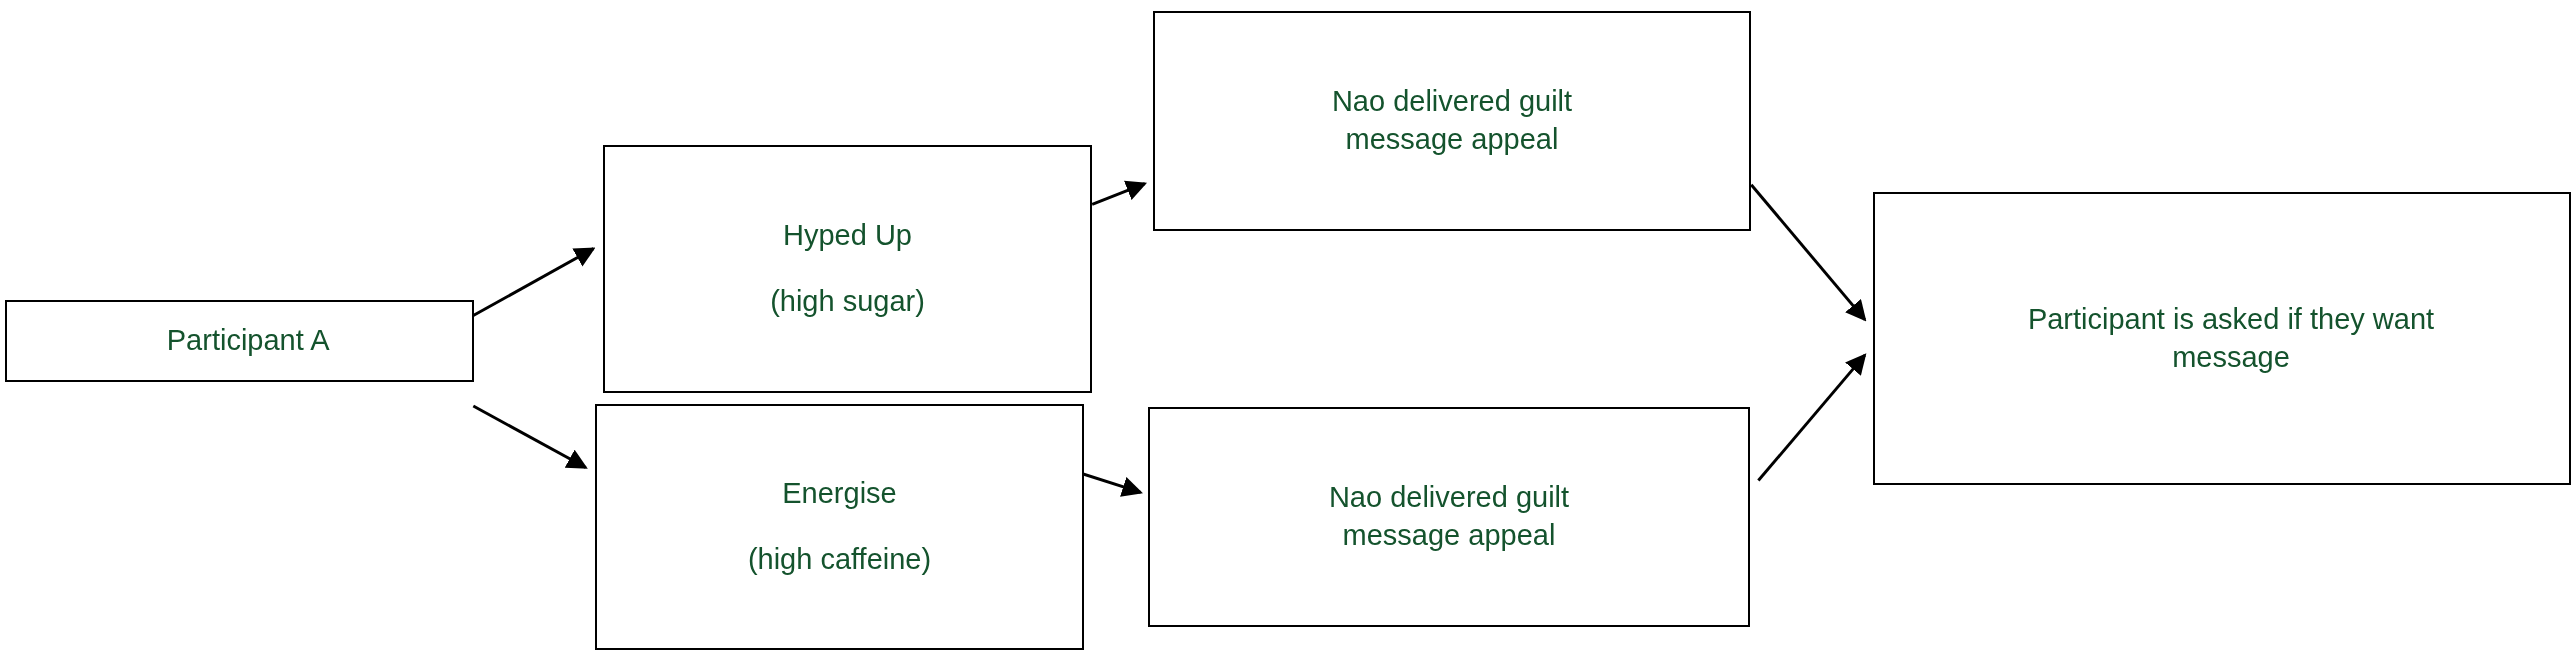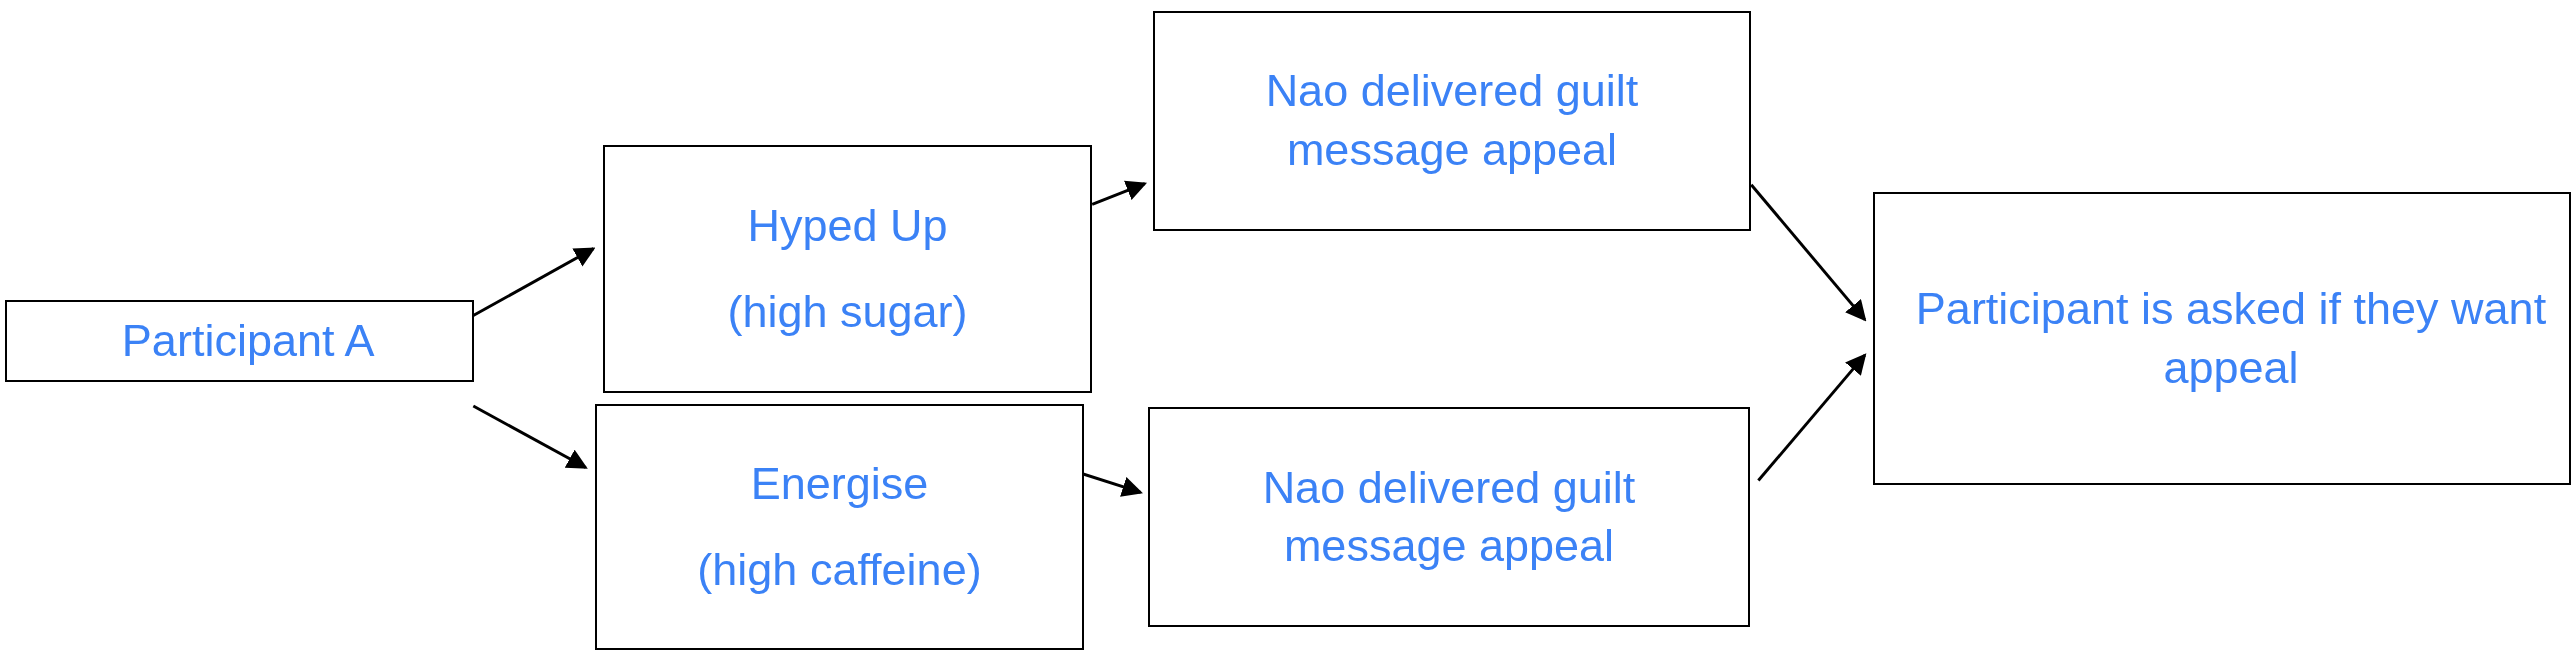--- a/index.html
+++ b/index.html
@@ -18,22 +18,22 @@
   .node {
     position: absolute;
     box-sizing: border-box;
     background: #ffffff;
     border: 2.4px solid #000000;
     display: flex;
     flex-direction: column;
     align-items: center;
     justify-content: center;
     text-align: center;
-    color: #3b82f6;
-    font-size: 45px;
+    color: #14532d;
+    font-size: 29px;
     line-height: 1.30;
     z-index: 2;
   }
   .node .line {
     display: block;
     white-space: nowrap;
   }
   .node.two-para .line + .line {
     margin-top: 28px;
   }
@@ -100,17 +100,17 @@
     <span class="line">message appeal</span>
   </div>
 
   <div class="node" id="node-nao-bottom">
     <span class="line">Nao delivered guilt</span>
     <span class="line">message appeal</span>
   </div>
 
   <div class="node" id="node-outcome">
     <span class="line">Participant is asked if they want</span>
-    <span class="line">appeal</span>
+    <span class="line">message</span>
   </div>
 
 </div>
 
 
 </body></html>

